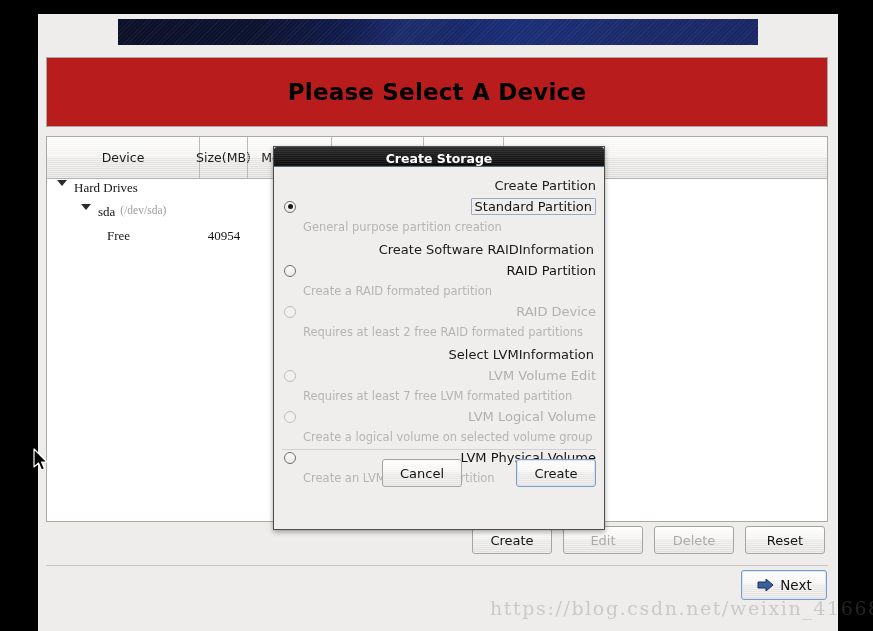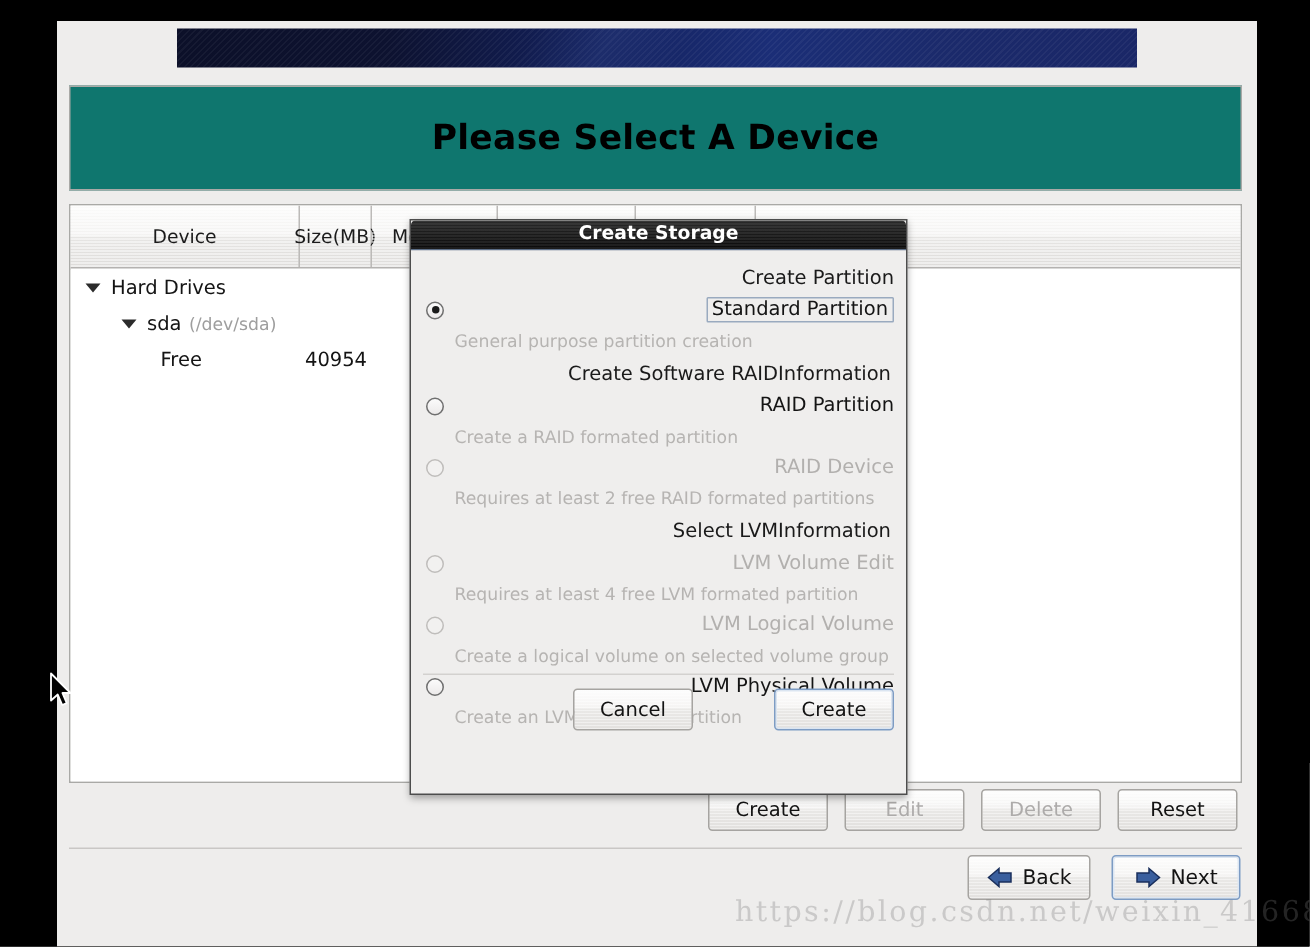--- a/index.html
+++ b/index.html
@@ -67,21 +67,21 @@
         rgba(255,255,255,0.0) 100%);
     pointer-events: none;
   }
 
   
   #title-panel {
     position: absolute;
     left: 8px; top: 43px;
     width: 782px; height: 70px;
     border: 1px solid #a9a9a6;
-    background: #0f766e;
+    background: #b91c1c;
     box-sizing: border-box;
   }
   #page-title {
     position: absolute;
     left: 0; right: 0; top: 50%;
     transform: translateY(-50%);
     text-align: center;
     font-size: 23px;
     font-weight: bold;
     color: #000;
@@ -134,23 +134,23 @@
 
   #tree-body {
     position: absolute;
     left: 0; top: 43px; right: 0; bottom: 0;
     background: #ffffff;
   }
   .tree-row {
     position: relative;
     height: 24px;
     display: flex;
-    align-items: center;
     font-size: 13px;
     color: #141414;
+    font-family: Liberation Serif, serif;
   }
   .tri {
     width: 0; height: 0;
     border-left: 5px solid transparent;
     border-right: 5px solid transparent;
     border-top: 6px solid #2b2b2b;
     margin-right: 7px;
     flex: 0 0 auto;
   }
   .row-hard   { padding-left: 10px; }
@@ -246,23 +246,24 @@
     box-shadow: 0 2px 5px rgba(0,0,0,0.35);
   }
   #dialog-titlebar {
     position: relative;
     height: 19px;
     background:
       repeating-linear-gradient(0deg, rgba(255,255,255,0.07) 0px, rgba(255,255,255,0.07) 1px, rgba(0,0,0,0) 1px, rgba(0,0,0,0) 2px),
       linear-gradient(to bottom, #2a2a2a 0%, #181818 55%, #0a0a0a 100%);
     border-bottom: 1px solid #5b6d86;
     display: flex;
-    align-items: flex-start;
+    align-items: flex-end;
     justify-content: center;
     border-radius: 3px 3px 0 0;
+    text-decoration: underline;
   }
   #dialog-title {
     font-size: 12.5px;
     font-weight: bold;
     color: #ffffff;
   }
   #dialog-body {
     position: relative;
     padding: 6px 8px 0 8px;
     height: 328px;
@@ -440,28 +441,20 @@
     <div id="action-row">
       <div class="act-btn" id="btn-create">Create</div>
       <div class="act-btn disabled" id="btn-edit">Edit</div>
       <div class="act-btn disabled" id="btn-delete">Delete</div>
       <div class="act-btn" id="btn-reset">Reset</div>
     </div>
 
     <div id="nav-sep"></div>
 
     <div id="nav-row">
-      <div class="nav-btn" id="btn-back">
-        <span>
-          <svg class="arrow-svg" width="18" height="14" viewBox="0 0 18 14">
-            <path d="M8 1 L1 7 L8 13 L8 10 L16 10 L16 4 L8 4 Z" fill="#3a5f9e" stroke="#1a2f5c" stroke-width="1"></path>
-          </svg>
-        </span>
-        <span>Back</span>
-      </div>
       <div class="nav-btn" id="btn-next">
         <span>
           <svg class="arrow-svg" width="18" height="14" viewBox="0 0 18 14">
             <path d="M10 1 L17 7 L10 13 L10 10 L2 10 L2 4 L10 4 Z" fill="#3a5f9e" stroke="#1a2f5c" stroke-width="1"></path>
           </svg>
         </span>
         <span>Next</span>
       </div>
     </div>
 
@@ -497,21 +490,21 @@
         <div class="desc">Requires at least 2 free RAID formated partitions</div>
 
         <div class="section-head">
           <span>Select LVM</span>
           <span class="info-link">Information</span>
         </div>
         <div class="opt disabled">
           <span class="radio dim"></span>
           <span class="opt-label">LVM Volume Edit</span>
         </div>
-        <div class="desc">Requires at least 4 free LVM formated partition</div>
+        <div class="desc">Requires at least 7 free LVM formated partition</div>
         <div class="opt disabled">
           <span class="radio dim"></span>
           <span class="opt-label">LVM Logical Volume</span>
         </div>
         <div class="desc">Create a logical volume on selected volume group</div>
         <div class="opt">
           <span class="radio"></span>
           <span class="opt-label">LVM Physical Volume</span>
         </div>
         <div class="desc">Create an LVM formated partition</div>

